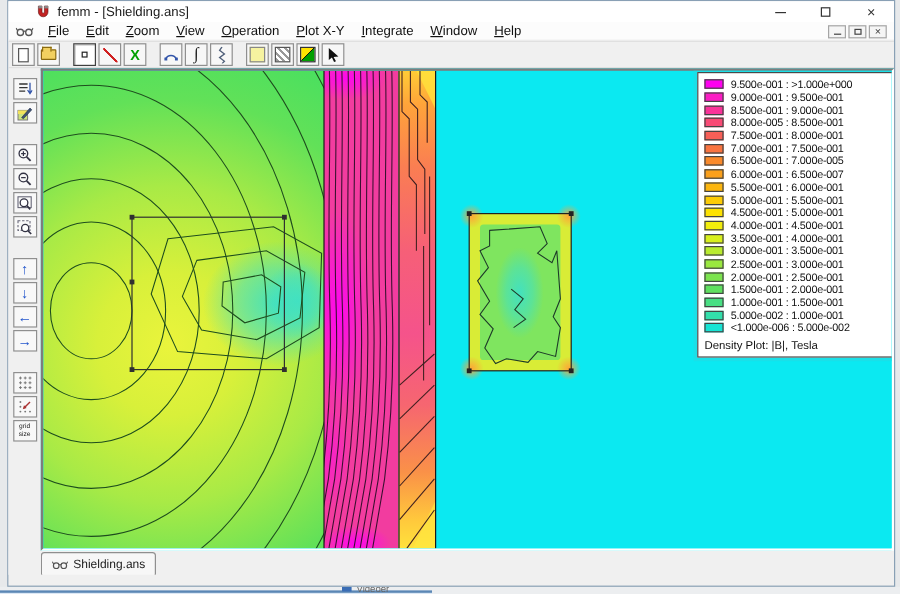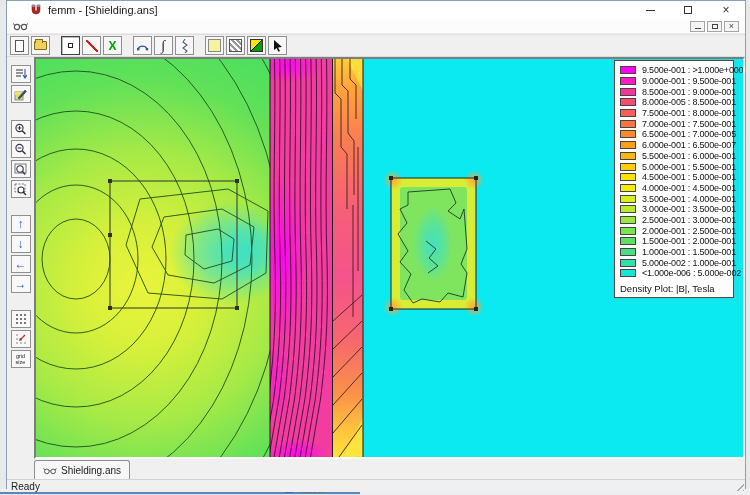--- a/index.html
+++ b/index.html
@@ -62,21 +62,21 @@
   .sb-sep { height:15px; }
   .sb-grid { width:12px; height:12px; background-image:radial-gradient(#777 0.8px, transparent 0.9px); background-size:4px 4px; }
   .sb-gridsize { font-size:5.5px; line-height:6px; color:#222; text-align:center; width:18px; white-space:normal; }
   .sb-arrow { font-weight:bold; font-size:12px; }
 
   .canvas-frame { flex:1; border:2px solid; border-color:#7d7d7d #ffffff #ffffff #7d7d7d; position:relative; background:#0BE9F1; overflow:hidden; }
   .canvas-inner { position:relative; width:711px; height:398px; }
   .canvas-inner svg { display:block; }
 
   
-  .legend { position:absolute; top:1px; right:13px; width:120px; background:#ffffff;
+  .legend { position:absolute; top:1px; right:0; width:166px; background:#ffffff;
             border:1px solid #4a4a4a; box-shadow:0 0 0 3px #1ae0e8; padding:4px 4px 3px 5px; }
   .legend-row { display:flex; align-items:center; height:10.7px; }
   .legend-swatch { width:16px; height:8px; border:1px solid #444; margin-right:6px; flex:none; }
   .legend-label { font-size:9px; color:#111; white-space:nowrap; letter-spacing:-0.2px; }
   .legend-caption { font-size:9.5px; color:#111; margin-top:4px; }
 
   
   .tabbar { height:20px; background:#f0f0f0; display:flex; align-items:flex-end; padding-left:27px; flex:none; }
   .tab { height:17px; display:flex; align-items:center; gap:4px; padding:0 8px; font-size:10px; color:#222;
          background:#e6e6e6; border:1px solid #8f8f8f; border-bottom:none; border-radius:3px 3px 0 0; margin-right:1px; }
@@ -119,20 +119,31 @@
       <div class="tc-btn tc-close-x">×</div>
     </div>
   </div>
 
   <div class="menubar">
     <svg class="mdi-doc-icon" viewBox="0 0 15 10">
       <circle cx="4" cy="6" r="2.6" fill="none" stroke="#555" stroke-width="1.1"></circle>
       <circle cx="11" cy="6" r="2.6" fill="none" stroke="#555" stroke-width="1.1"></circle>
       <path d="M6.6,5.4 q0.9,-1 1.8,0 M1.6,4.4 L0.4,2.4 M13.4,4.4 L14.6,2.4" fill="none" stroke="#555" stroke-width="1"></path>
     </svg>
+    <div class="menu-items">
+        <span class="menu-item">File</span>
+        <span class="menu-item">Edit</span>
+        <span class="menu-item">Zoom</span>
+        <span class="menu-item">View</span>
+        <span class="menu-item">Operation</span>
+        <span class="menu-item">Plot X-Y</span>
+        <span class="menu-item">Integrate</span>
+        <span class="menu-item">Window</span>
+        <span class="menu-item">Help</span>
+      </div>
     <div class="mdi-controls">
       <div class="mdi-btn">
           <span class="mdi-min"></span>
         </div>
       <div class="mdi-btn">
           <span class="mdi-restore"></span>
         </div>
       <div class="mdi-btn">
           <span class="mdi-x">×</span>
         </div>
@@ -499,17 +510,13 @@
     <div class="tab active">
       <svg width="14" height="9" viewBox="0 0 15 10">
         <circle cx="4" cy="6" r="2.6" fill="none" stroke="#555" stroke-width="1.1"></circle>
         <circle cx="11" cy="6" r="2.6" fill="none" stroke="#555" stroke-width="1.1"></circle>
         <path d="M6.6,5.4 q0.9,-1 1.8,0 M1.6,4.4 L0.4,2.4 M13.4,4.4 L14.6,2.4" fill="none" stroke="#555" stroke-width="1"></path>
       </svg>
       <span>Shielding.ans</span>
     </div>
   </div>
 
-  <div class="statusbar">
-    <span>Ready</span>
-    <span class="grip"></span>
-  </div>
 </div>
 
 </body></html>

